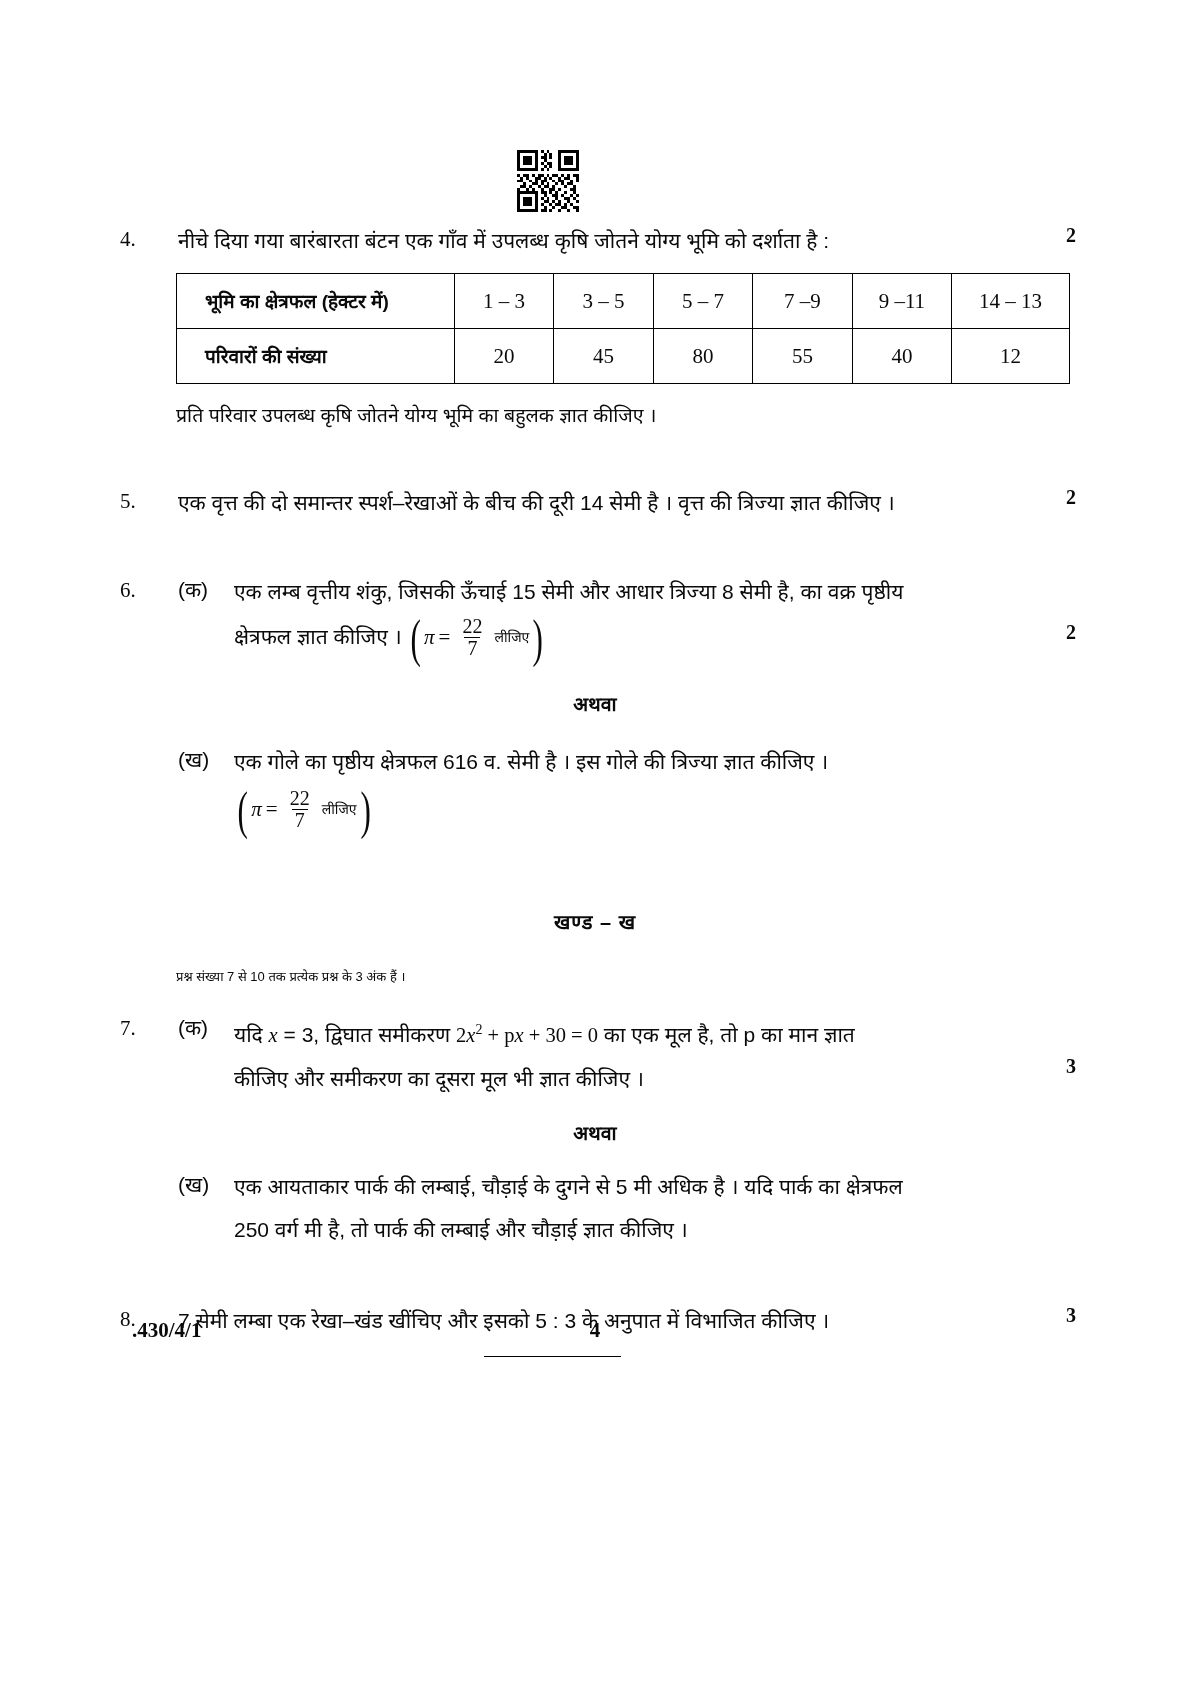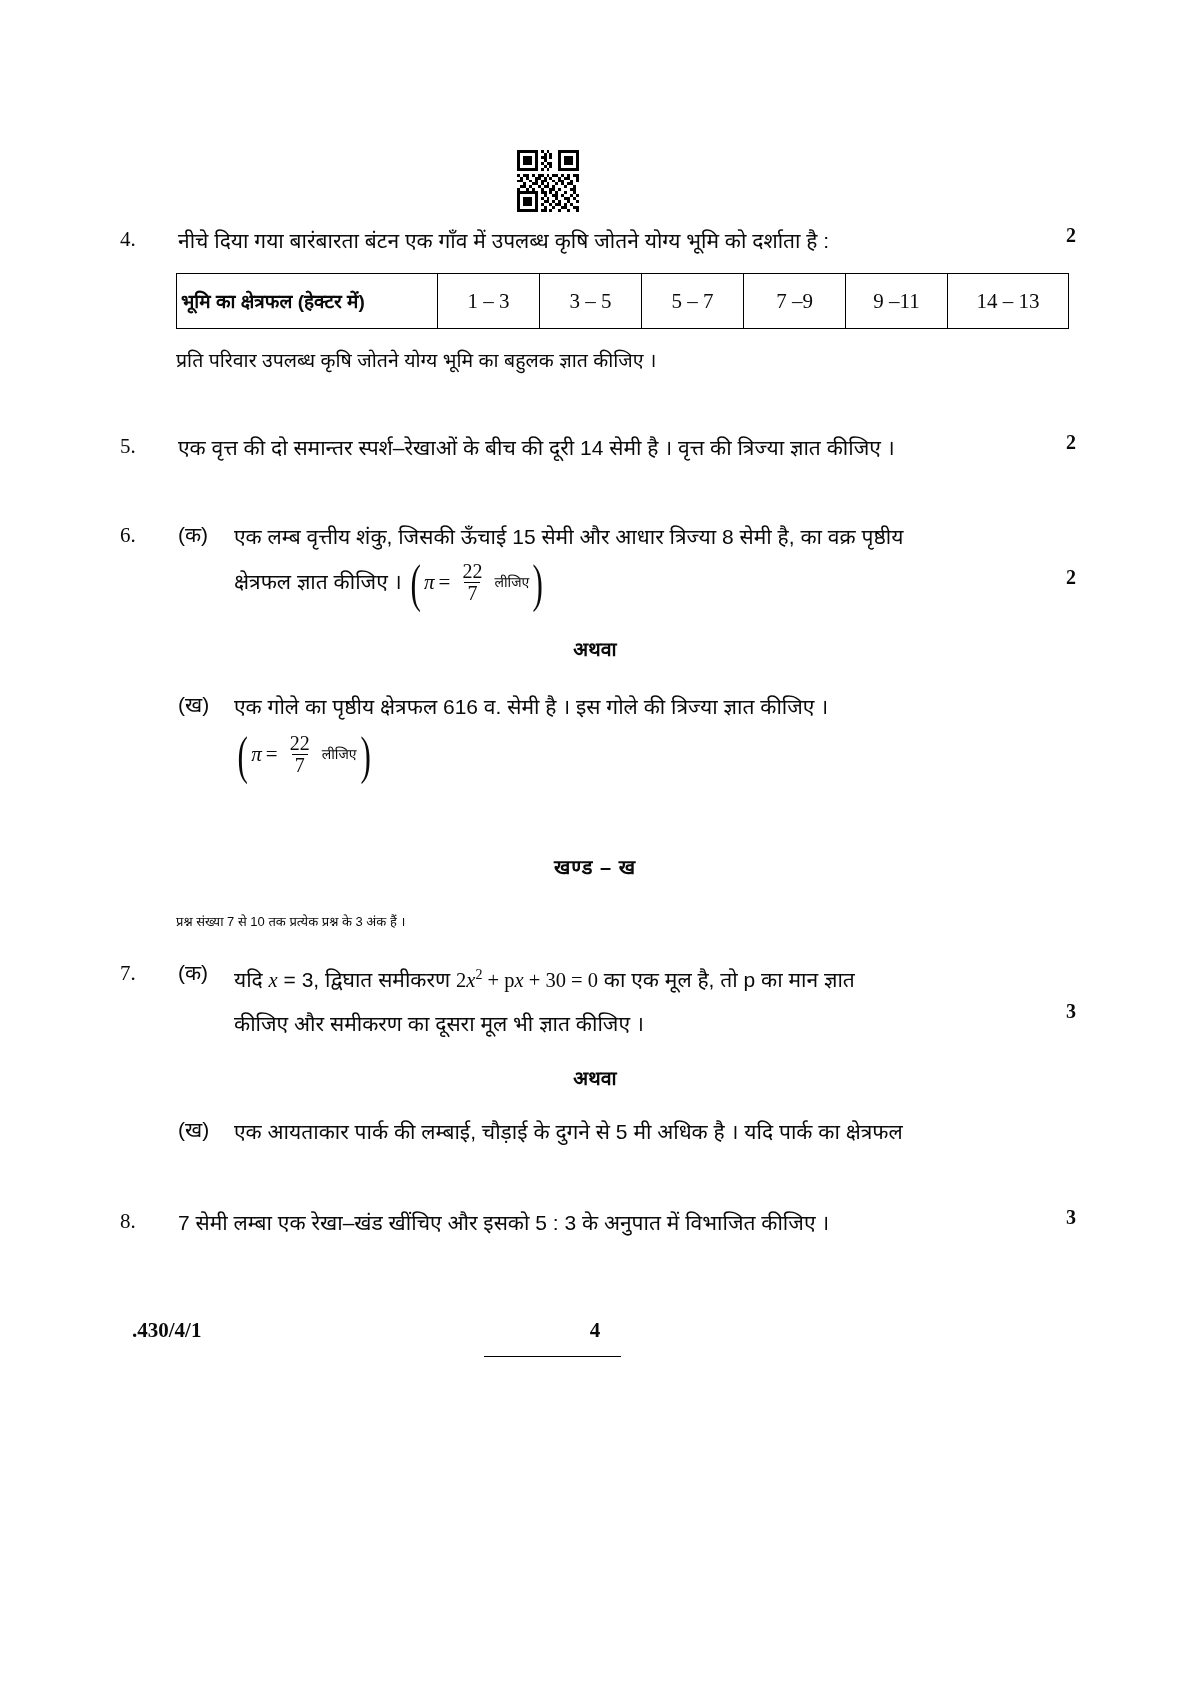--- a/index.html
+++ b/index.html
@@ -95,21 +95,21 @@
     border: 1.3px solid #000;
     text-align: center;
     vertical-align: middle;
     height: 54px;
     padding: 0 6px;
     font-family: "Liberation Serif", serif;
     font-size: 21px;
   }
   table.freq td.label {
     text-align: left;
-    padding-left: 4px;
+    padding-left: 28px;
     font-family: "Liberation Sans", "DejaVu Sans", sans-serif;
     font-size: 19px;
     font-weight: bold;
     width: 250px;
   }
   table.freq td.bin { width: 89px; margin-left: 24px; }
   table.freq td.binw { width: 108px; }
 
   .after-table {
     margin: 14px 0 0 56px;
@@ -340,20 +340,29 @@
         <tbody>
             <tr>
           <td class="label">भूमि का क्षेत्रफल (हेक्टर में)</td>
           <td class="bin">1 – 3</td>
           <td class="bin">3 – 5</td>
           <td class="bin">5 – 7</td>
           <td class="bin">7 –9</td>
           <td class="bin">9 –11</td>
           <td class="binw">14 – 13</td>
         </tr>
+        <tr>
+          <td class="label">परिवारों की संख्या</td>
+          <td class="bin">20</td>
+          <td class="bin">45</td>
+          <td class="bin">80</td>
+          <td class="bin">55</td>
+          <td class="bin">40</td>
+          <td class="binw">12</td>
+        </tr>
       </tbody>
         </table>
     </div>
 
     <div class="after-table">प्रति परिवार उपलब्ध कृषि जोतने योग्य भूमि का बहुलक ज्ञात कीजिए ।</div>
 
     <div class="qrow" style="margin-top:52px;">
       <div class="qnum">5.</div>
       <div class="qbody hindi">एक वृत्त की दो समान्तर स्पर्श–रेखाओं के बीच की दूरी 14 सेमी है । वृत्त की त्रिज्या ज्ञात कीजिए ।</div>
       <div class="marks" style="top:2px;">2</div>
@@ -421,20 +430,21 @@
       <div class="marks" style="top:44px;">3</div>
     </div>
 
     <div class="centered" style="margin-top:22px;">अथवा</div>
 
     <div class="qrow" style="margin-top:22px;">
       <div class="qnum"></div>
       <div class="qpart hindi">(ख)</div>
       <div class="qbody">
         <div class="hindi">एक आयताकार पार्क की लम्बाई, चौड़ाई के दुगने से 5 मी अधिक है । यदि पार्क का क्षेत्रफल</div>
+        <div class="hindi" style="margin-top:6px;">250 वर्ग मी है, तो पार्क की लम्बाई और चौड़ाई ज्ञात कीजिए ।</div>
       </div>
     </div>
 
     <div class="qrow" style="margin-top:54px;">
       <div class="qnum">8.</div>
       <div class="qbody hindi">7 सेमी लम्बा एक रेखा–खंड खींचिए और इसको 5 : 3 के अनुपात में विभाजित कीजिए ।</div>
       <div class="marks" style="top:2px;">3</div>
     </div>
 
   </div>

